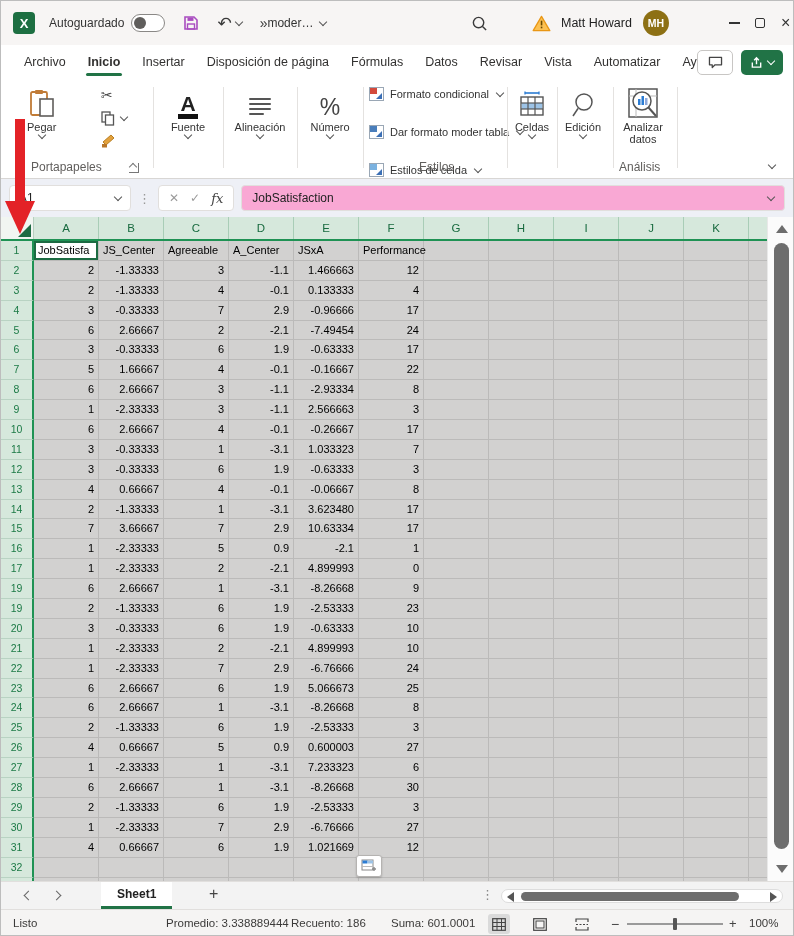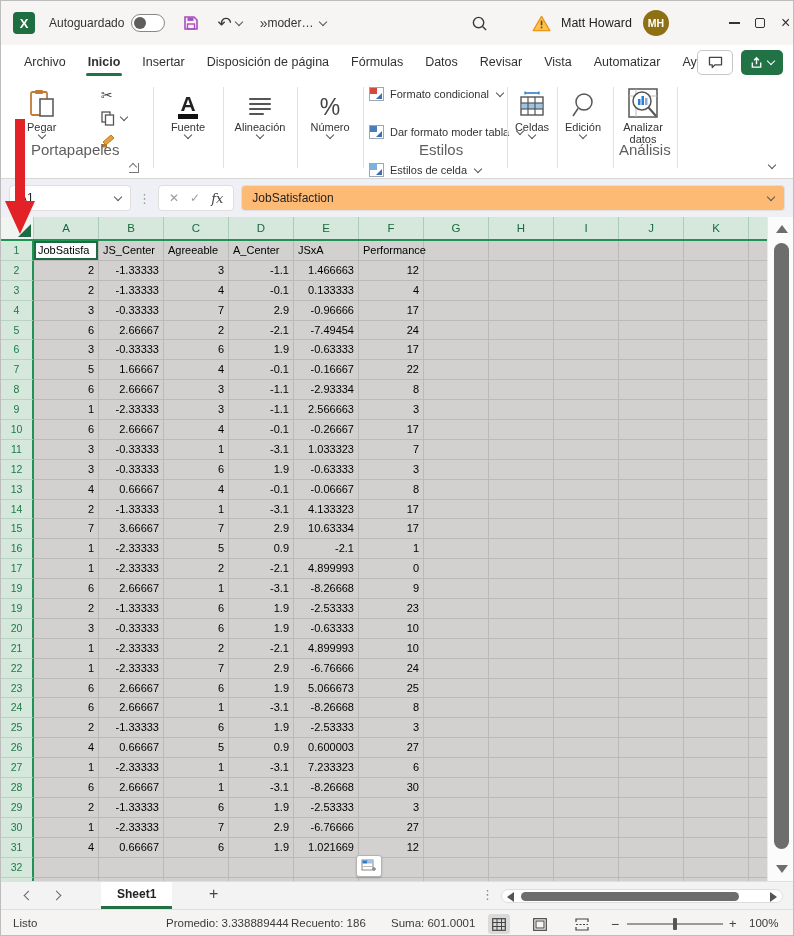--- a/index.html
+++ b/index.html
@@ -33,21 +33,21 @@
 .rtabs-right{position:absolute;right:10px;top:49px;display:flex;gap:8px;align-items:center}
 .cmtbtn{width:36px;height:25px;border:1px solid #c8c6c4;border-radius:5px;background:#fff;display:flex;align-items:center;justify-content:center}
 .sharebtn{height:25px;background:#217346;border-radius:5px;color:#fff;display:flex;align-items:center;gap:5px;padding:0 9px}
 .sharebtn .chv{border-color:#fff}
 
 
 .ribbon{position:absolute;top:78px;left:0;right:0;height:100px;background:#fff;border-bottom:1px solid #d8d6d4}
 .vsep{position:absolute;top:8px;bottom:10px;width:1px;background:#e4e2e0}
 .bigbtn{position:absolute;top:6px;display:flex;flex-direction:column;align-items:center;font-size:11px;color:#333;gap:2px}
 .bigbtn .ic{height:34px;display:flex;align-items:flex-end;justify-content:center}
-.gl{position:absolute;bottom:20px;font-size:15px;color:#605e5c}
+.gl{position:absolute;bottom:4px;font-size:12px;color:#605e5c}
 .smallcol{position:absolute;left:100px;top:8px;display:flex;flex-direction:column;gap:8px}
 .smallit{display:flex;align-items:center;gap:6px}
 .stylesbox{position:absolute;left:368px;top:8px;display:flex;flex-direction:column;gap:24px}
 .stylebtn{display:flex;align-items:center;gap:6px;font-size:11px;color:#333}
 .sicon{width:15px;height:14px;border:1px solid #9aa7b5;position:relative;background:#fff}
 .sicon::before{content:"";position:absolute;left:0;top:0;width:7px;height:6px}
 .si0::before{background:#d34a3c}.si1::before{background:#4a7ebb}.si2::before{background:#7bb2e0}
 .sicon::after{content:"";position:absolute;right:1px;bottom:1px;width:6px;height:6px;background:#3b6fb5;clip-path:polygon(0 100%,100% 0,100% 100%)}
 .fontA{font-size:21px;font-weight:bold;color:#222;border-bottom:5px solid #111;line-height:1;padding:0 2px}
 .alic{display:flex;flex-direction:column;gap:3px;margin-bottom:4px}
@@ -57,21 +57,21 @@
 .launcher::after{content:"";position:absolute;right:1px;bottom:1px;width:5px;height:5px;border-left:1.3px solid #777;border-bottom:1.3px solid #777;transform:rotate(-45deg)}
 .collapse{position:absolute;right:18px;bottom:10px}
 
 
 .fbar{position:absolute;top:178px;left:0;right:0;height:38px;background:#eef0f6;display:flex;align-items:center;padding:0 8px;gap:7px}
 .namebox{width:122px;height:26px;background:#fff;border:1px solid #e1dfdd;border-radius:4px;display:flex;align-items:center;padding:0 9px;font-size:12px;color:#222}
 .namebox .chv{margin-left:auto}
 .fdots{color:#999;font-size:13px}
 .fbtns{height:26px;background:#fff;border:1px solid #e1dfdd;border-radius:4px;display:flex;align-items:center;gap:11px;padding:0 10px;color:#9a9a9a;font-size:12px}
 .fx{font-family:"DejaVu Serif","Liberation Serif",serif;font-style:italic;color:#444;font-size:13px}
-.formulabox{flex:1;height:26px;background:#fdba74;border:1px solid #e1dfdd;border-radius:4px;display:flex;align-items:center;padding:0 10px;font-size:12px;color:#222}
+.formulabox{flex:1;height:26px;background:#f9a8d4;border:1px solid #e1dfdd;border-radius:4px;display:flex;align-items:center;padding:0 10px;font-size:12px;color:#222}
 .formulabox .chv{margin-left:auto}
 
 
 .grid{position:absolute;top:216px;left:0;width:794px;height:664px;background:#fff}
 .gridinner{position:absolute;left:0;top:0;width:766px;height:664px;overflow:hidden}
 .chrow{display:flex;height:24px;border-bottom:2px solid #1f9254;background:#fff}
 .corner{width:33px;background:#f1f5f1;border-right:1px solid #b7cfc0;position:relative}
 .corner::after{content:"";position:absolute;right:2px;bottom:2px;border-left:13px solid transparent;border-bottom:13px solid #1d6b43}
 .colh{width:65px;text-align:center;font-size:11.5px;color:#186a3f;background:#d6e8dc;border-right:1px solid #a9cdb7;line-height:22px;flex:none}
 .colh.sliver,.cell.sliver{width:18px;border-right:none}
@@ -559,21 +559,21 @@
             <div class="cell"></div>
             <div class="cell"></div>
             <div class="cell sliver"></div>
           </div>
           <div class="grow">
             <div class="rowh">14</div>
             <div class="cell">2</div>
             <div class="cell">-1.33333</div>
             <div class="cell">1</div>
             <div class="cell">-3.1</div>
-            <div class="cell">4.133323</div>
+            <div class="cell">3.623480</div>
             <div class="cell">17</div>
             <div class="cell"></div>
             <div class="cell"></div>
             <div class="cell"></div>
             <div class="cell"></div>
             <div class="cell"></div>
             <div class="cell sliver"></div>
           </div>
           <div class="grow">
             <div class="rowh">15</div>

